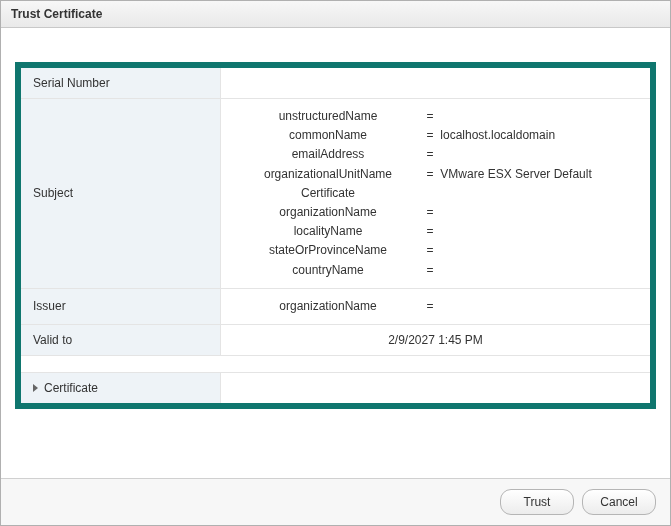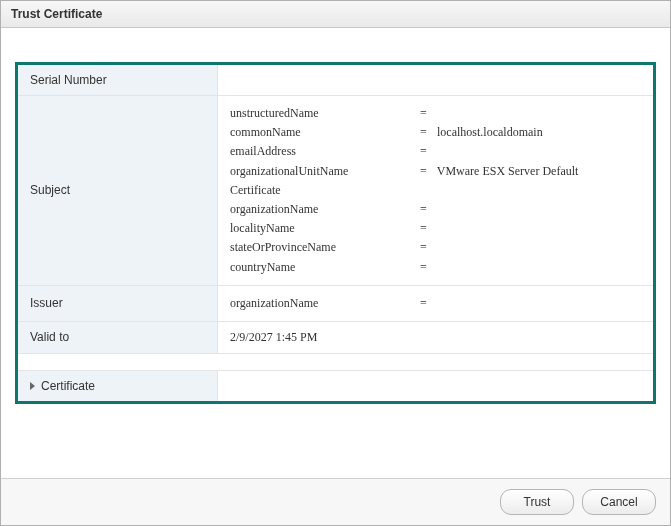--- a/index.html
+++ b/index.html
@@ -32,23 +32,24 @@
       font-weight: bold;
       color: #333;
     }
     .content {
       flex: 1;
       padding: 14px;
       overflow: auto;
     }
     .cert-table {
       width: 100%;
-      border: 3px solid #0f766e;
+      border: 6px solid #0f766e;
       border-collapse: collapse;
       background: #fff;
+      text-align: center;
     }
     .cert-row {
       display: flex;
       border-bottom: 1px solid #e4e4e4;
     }
     .cert-row:last-child {
       border-bottom: none;
     }
     .cert-label {
       width: 200px;
@@ -69,21 +70,21 @@
       height: 0;
       border-top: 4px solid transparent;
       border-bottom: 4px solid transparent;
       border-left: 5px solid #666;
       margin-right: 6px;
     }
     .cert-value {
       flex: 1;
       padding: 8px 12px;
       color: #333;
-      font-family: Liberation Serif, serif;
+      font-family: Liberation Sans, sans-serif;
       font-size: 12px;
       white-space: pre;
     }
     .subject-block {
       line-height: 1.6;
     }
     .kv-line {
       display: flex;
     }
     .kv-key {

